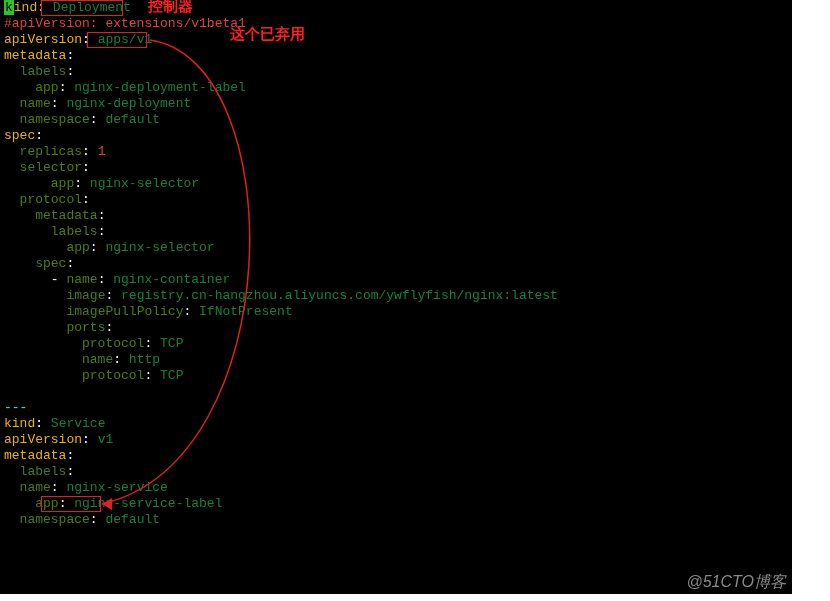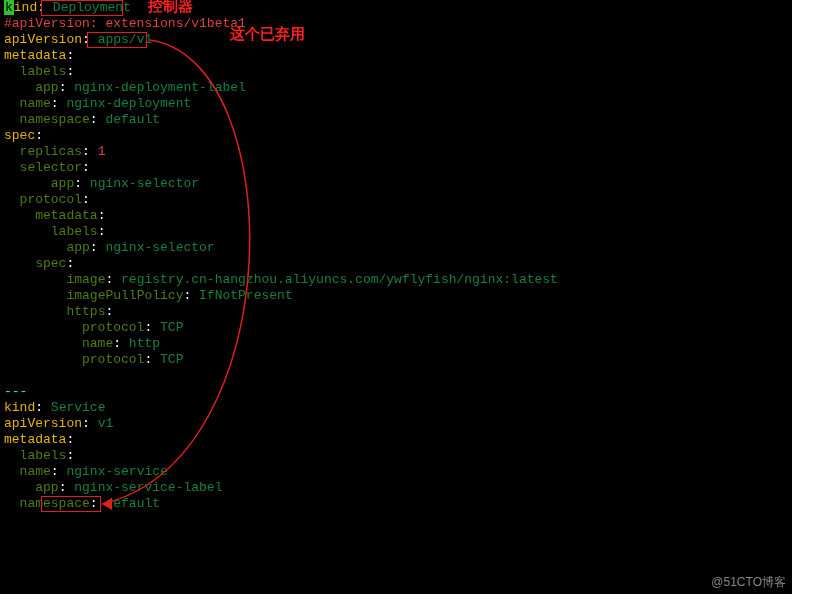--- a/index.html
+++ b/index.html
@@ -54,22 +54,23 @@
     color: #ff2020; font-size: 15px; font-family: "Microsoft YaHei","PingFang SC",sans-serif; font-weight: bold;
   }
   svg.arrow {
     position: absolute;
     left: 0; top: 0;
     pointer-events: none;
   }
   .watermark {
     position: absolute;
     right: 6px; bottom: 4px;
-    color: #888; font-size: 12px;
+    color: #888; font-size: 16px;
     font-family: "Microsoft YaHei", sans-serif;
+    font-style: italic;
   }
 </style>
 </head>
 <body>
 
 <div class="term">
 
   <div class="line"><span class="cursor">k</span><span class="kw-c">ind</span>: <span class="val">Deployment</span></div>
   <div class="line cmt">#apiVersion: extensions/v1beta1</div>
   <div class="line"><span class="kw-c">apiVersion</span>: <span class="val">apps/v1</span></div>
@@ -80,23 +81,24 @@
   <div class="line">  <span class="kw-y">namespace</span>: <span class="val">default</span></div>
   <div class="line"><span class="kw-c">spec</span>:</div>
   <div class="line">  <span class="kw-y">replicas</span>: <span class="num">1</span></div>
   <div class="line">  <span class="kw-y">selector</span>:</div>
   <div class="line">      <span class="kw-y">app</span>: <span class="val">nginx-selector</span></div>
   <div class="line">  <span class="kw-y">protocol</span>:</div>
   <div class="line">    <span class="kw-y">metadata</span>:</div>
   <div class="line">      <span class="kw-y">labels</span>:</div>
   <div class="line">        <span class="kw-y">app</span>: <span class="val">nginx-selector</span></div>
   <div class="line">    <span class="kw-y">spec</span>:</div>
+  <div class="line">      - <span class="kw-y">name</span>: <span class="val">nginx-container</span></div>
   <div class="line">        <span class="kw-y">image</span>: <span class="val">registry.cn-hangzhou.aliyuncs.com/ywflyfish/nginx:latest</span></div>
   <div class="line">        <span class="kw-y">imagePullPolicy</span>: <span class="val">IfNotPresent</span></div>
-  <div class="line">        <span class="kw-y">https</span>:</div>
+  <div class="line">        <span class="kw-y">ports</span>:</div>
   <div class="line">          <span class="kw-y">protocol</span>: <span class="val">TCP</span></div>
   <div class="line">          <span class="kw-y">name</span>: <span class="val">http</span></div>
   <div class="line">          <span class="kw-y">protocol</span>: <span class="val">TCP</span></div>
   <div class="line">&nbsp;</div>
   <div class="line"><span class="sep">---</span></div>
   <div class="line"><span class="kw-c">kind</span>: <span class="val">Service</span></div>
   <div class="line"><span class="kw-c">apiVersion</span>: <span class="val">v1</span></div>
   <div class="line"><span class="kw-c">metadata</span>:</div>
   <div class="line">  <span class="kw-y">labels</span>:</div>
   <div class="line">  <span class="kw-y">name</span>: <span class="val">nginx-service</span></div>

